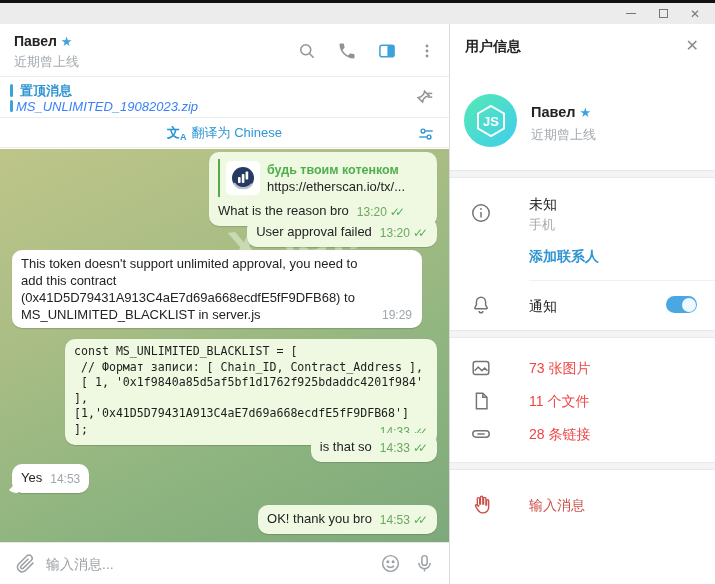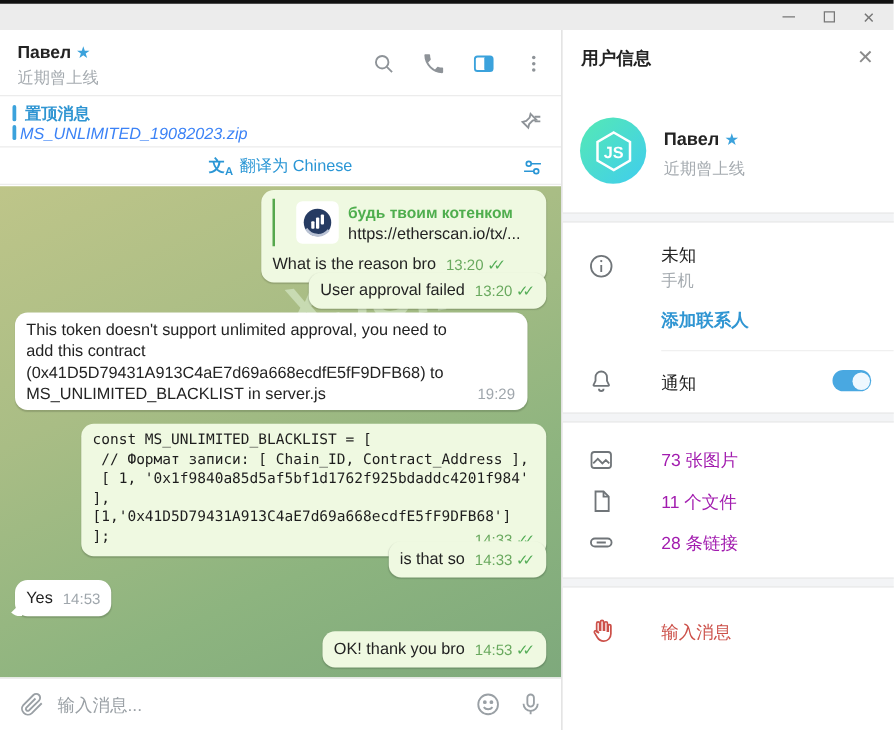--- a/index.html
+++ b/index.html
@@ -50,21 +50,21 @@
   .watermark { position:absolute; left:228px; top:62px; font-size:48px; font-weight:bold; color:rgba(230,248,224,0.5); transform:rotate(-8deg); letter-spacing:2px; white-space:nowrap; pointer-events:none; }
 
   .bubble { position:absolute; border-radius:10px; padding:5px 9px; box-shadow:0 1px 1px rgba(0,0,0,0.15); font-size:13px; line-height:17px; }
   .bubble.out { background:#eff9e1; }
   .bubble.in  { background:#ffffff; }
   .meta { display:inline-flex; align-items:center; gap:3px; font-size:12px; margin-left:8px; vertical-align:-1px; }
   .meta.out { color:#69a95e; }
   .meta.in { color:#9fa6ac; }
   .checks { color:#54ad57; font-size:12px; letter-spacing:-5px; padding-right:5px; font-weight:bold; }
 
-  .reply-quote { display:flex; align-items:center; gap:7px; border-left:2px solid #56a84d; padding-left:6px; margin:2px 0 5px 0; height:38px;justify-content:center; }
+  .reply-quote { display:flex; align-items:center; gap:7px; border-left:2px solid #56a84d; padding-left:6px; margin:2px 0 5px 0; height:38px; }
   .reply-logo { width:34px; height:34px; border-radius:5px; background:#fff; display:flex; align-items:center; justify-content:center; flex-shrink:0; }
   .reply-logo svg { width:28px; height:28px; }
   .reply-title { color:#4fae4e; font-weight:bold; font-size:12.5px; line-height:16px; }
   .reply-link { color:#232323; font-size:13px; line-height:17px; }
 
   .code-text { font-family:"DejaVu Sans Mono","Liberation Mono",monospace; font-size:11.6px; line-height:15.5px; color:#1d1d1d; white-space:pre-wrap; }
   .code-meta { position:absolute; right:9px; bottom:4px; }
 
   .tail-in::after { content:""; position:absolute; left:-6px; bottom:0; width:12px; height:12px; background:#fff; clip-path:polygon(100% 0,100% 100%,0 100%); border-bottom-left-radius:10px; }
 
@@ -103,21 +103,21 @@
   .row-icon { position:absolute; left:20px; width:22px; height:22px; color:#707579; }
   .row-icon svg { width:22px; height:22px; }
   .phone-value { position:absolute; left:79px; top:172px; font-size:14px; color:#232323; }
   .phone-label { position:absolute; left:79px; top:192px; font-size:13px; color:#a5abb0; }
   .add-contact { position:absolute; left:79px; top:224px; font-size:14px; color:#2f95d2; font-weight:bold; cursor:pointer; }
   .hairline { position:absolute; left:79px; right:0; top:256px; border-top:1px solid #f0f0f0; }
   .notif-label { position:absolute; left:79px; top:274px; font-size:14px; color:#232323; }
   .toggle { position:absolute; right:18px; top:272px; width:31px; height:17px; border-radius:9px; background:#49a8e1; cursor:pointer; }
   .toggle .knob { position:absolute; right:1.5px; top:1.5px; width:14px; height:14px; border-radius:50%; background:#eef8ff; }
 
-  .media-label { position:absolute; left:79px; font-size:14px; color:#a21caf; cursor:pointer; }
+  .media-label { position:absolute; left:79px; font-size:14px; color:#ef4444; cursor:pointer; }
   .m1 { top:336px; } .m2 { top:369px; } .m3 { top:402px; }
 
   .block-row-icon { position:absolute; left:20px; top:470px; width:22px; height:22px; color:#cc5049; }
   .block-label { position:absolute; left:79px; top:473px; font-size:14px; color:#cc5049; cursor:pointer; }
 </style>
 </head>
 <body>
 
 <div class="top-strip"></div>
 <div class="titlebar">

